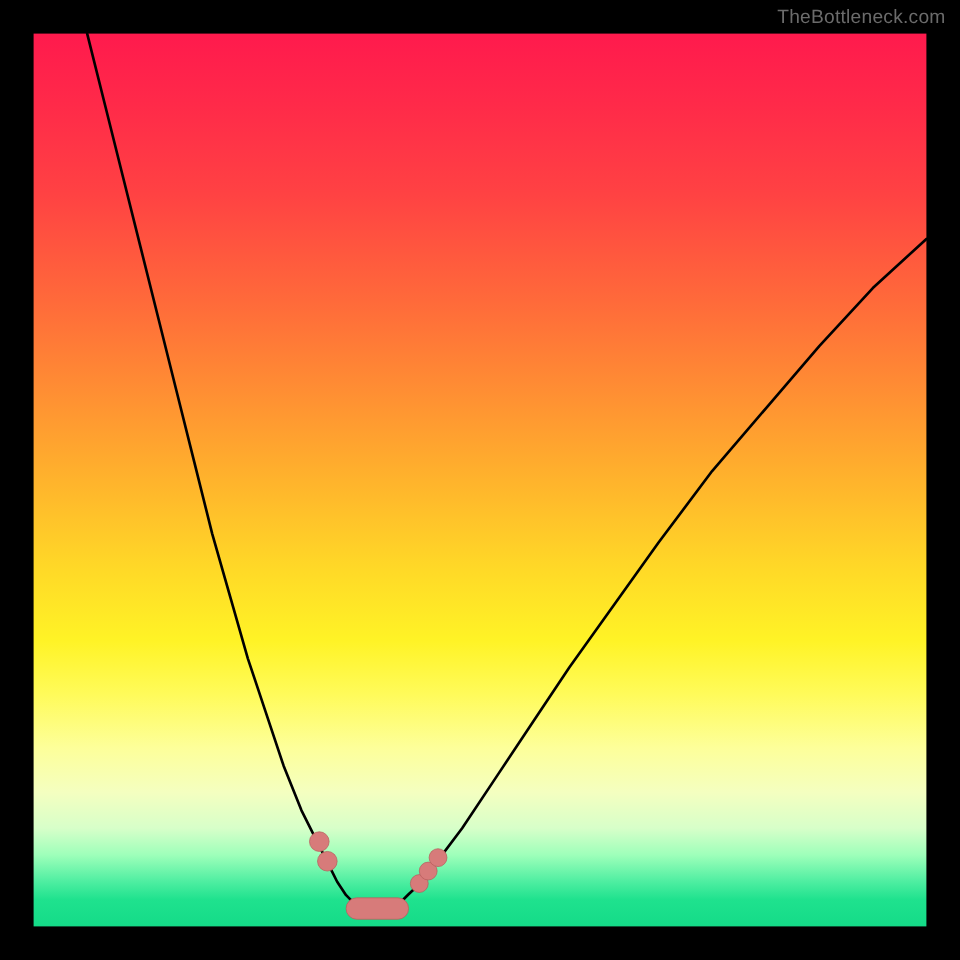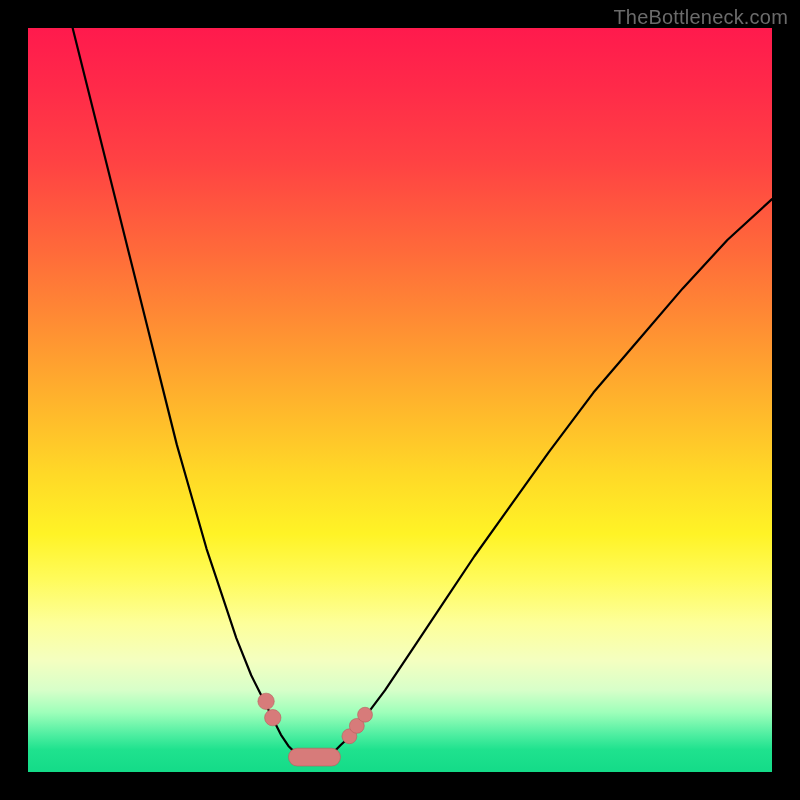--- a/index.html
+++ b/index.html
@@ -41,21 +41,21 @@
       #4eeea1 95%,
       #1fe28e 97%,
       #14db88 100%
     );
   }
   .watermark {
     position: absolute;
     top: 6px;
     right: 12px;
     color: #6b6b6b;
-    font-size: 20px;
+    font-size: 16px;
     font-weight: 500;
     font-family: Arial, sans-serif;
     letter-spacing: 0.2px;
     user-select: none;
   }
   svg.curves {
     position: absolute;
     left: 0;
     top: 0;
     width: 744px;

